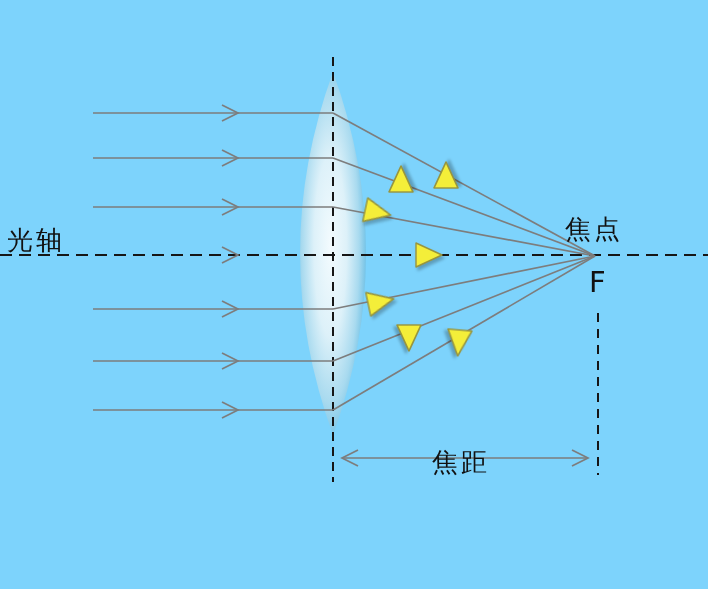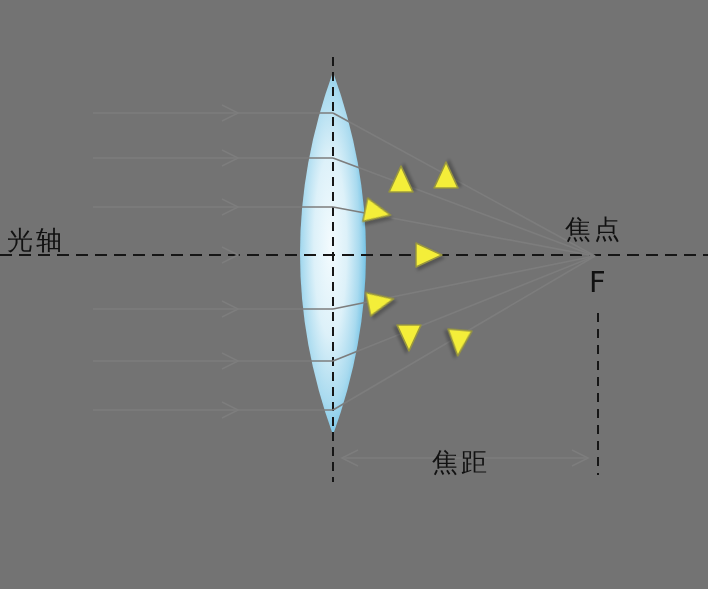--- a/index.html
+++ b/index.html
@@ -1,16 +1,16 @@
 <!DOCTYPE html>
 <html lang="zh"><head>
 <meta charset="utf-8">
 <style>
   html,body{margin:0;padding:0;background:#ffffff;}
-  .stage{position:relative;width:708px;height:589px;background:#737373;overflow:hidden;
+  .stage{position:relative;width:708px;height:589px;background:#7dd3fc;overflow:hidden;
          font-family:"DejaVu Sans","Liberation Sans",sans-serif;}
   svg text{font-family:"DejaVu Sans","Liberation Sans",sans-serif;fill:#111111;}
   .cjk{font-size:26px;letter-spacing:3px;}
   .fsym{font-size:29px;}
   .tri{filter:drop-shadow(2px 3px 1.5px rgba(0,0,0,0.25));}
 </style>
 </head>
 <body>
 
 <div class="stage">

